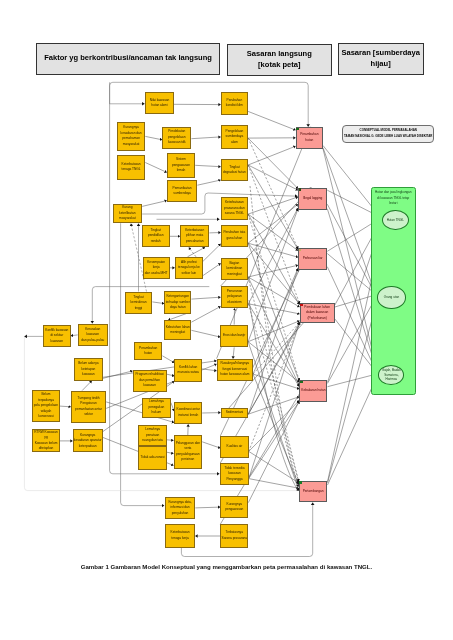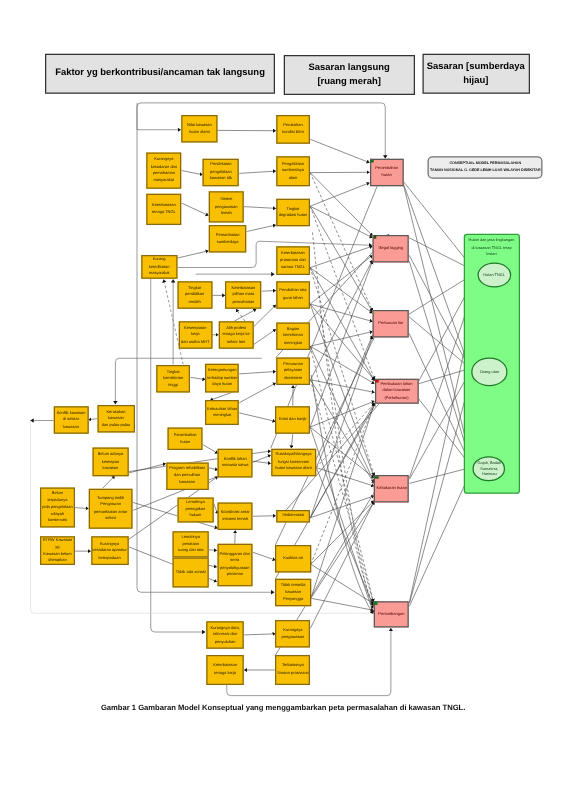--- a/index.html
+++ b/index.html
@@ -169,21 +169,21 @@
 
   <div id="legendwrap">
       <div class="legend" style="left: 36.3px; top: 42.6px; width: 183.5px; height: 26.6px;">
         <span>
           <span style="display:block">Faktor yg berkontribusi/ancaman tak langsung</span>
         </span>
       </div>
       <div class="legend" style="left: 227px; top: 43.8px; width: 104.6px; height: 25.4px;">
         <span>
           <span style="display:block">Sasaran langsung</span>
-          <span style="display:block">[ruang merah]</span>
+          <span style="display:block">[kotak peta]</span>
         </span>
       </div>
       <div class="legend" style="left: 337.7px; top: 42.7px; width: 85.9px; height: 25.7px;">
         <span>
           <span style="display:block">Sasaran [sumberdaya</span>
           <span style="display:block">hijau]</span>
         </span>
       </div>
     </div>
   <div id="boxwrap">

